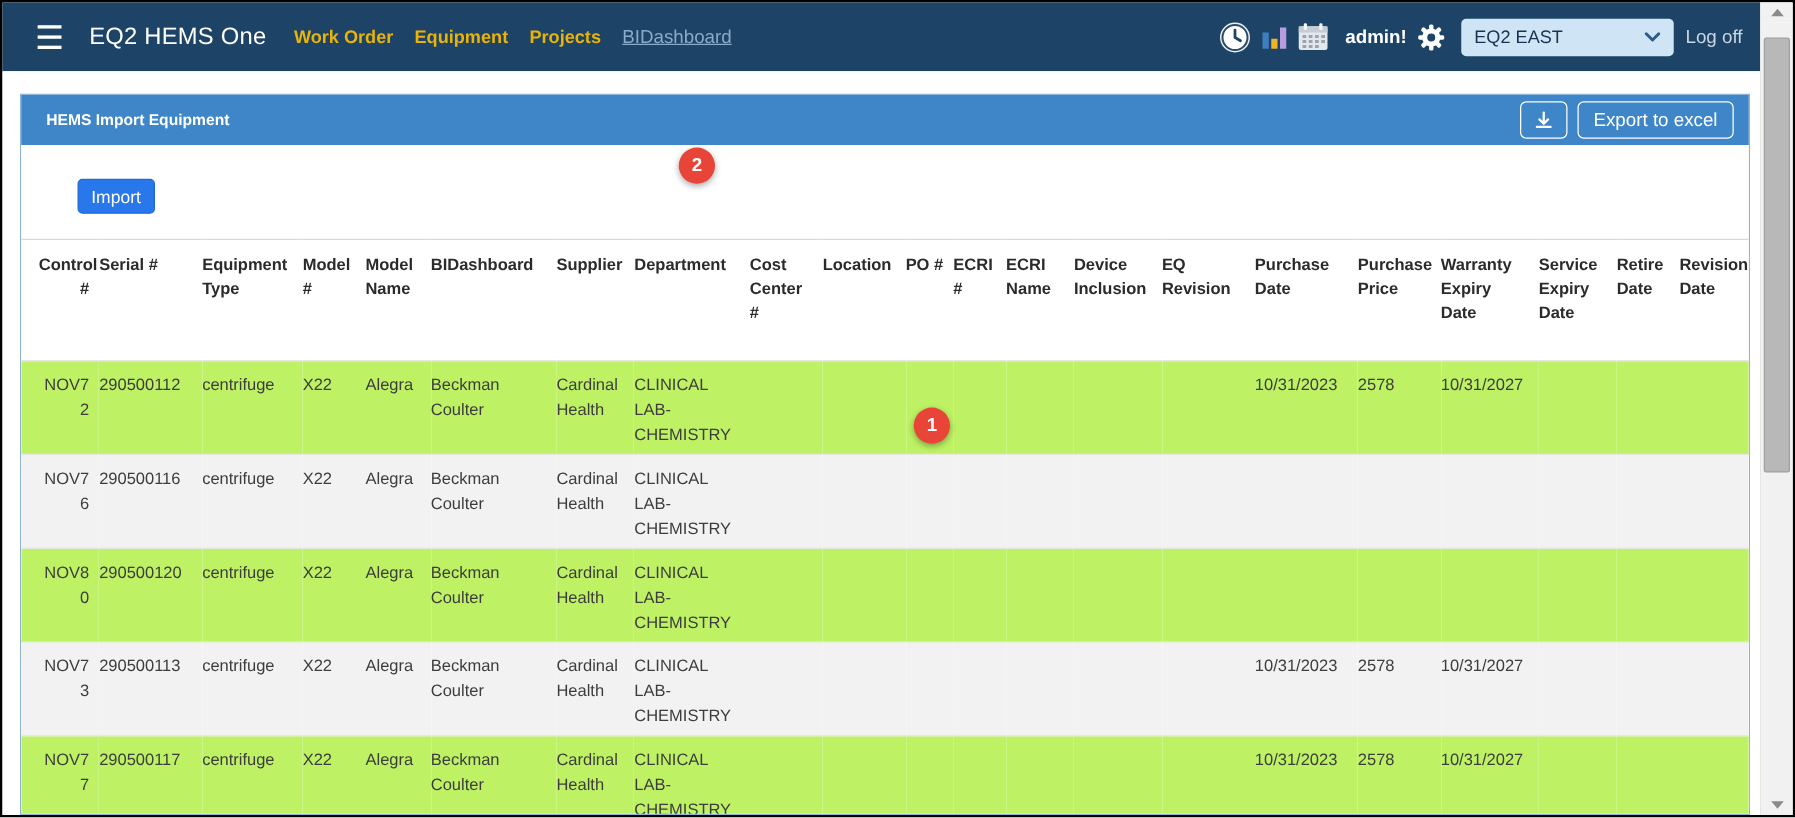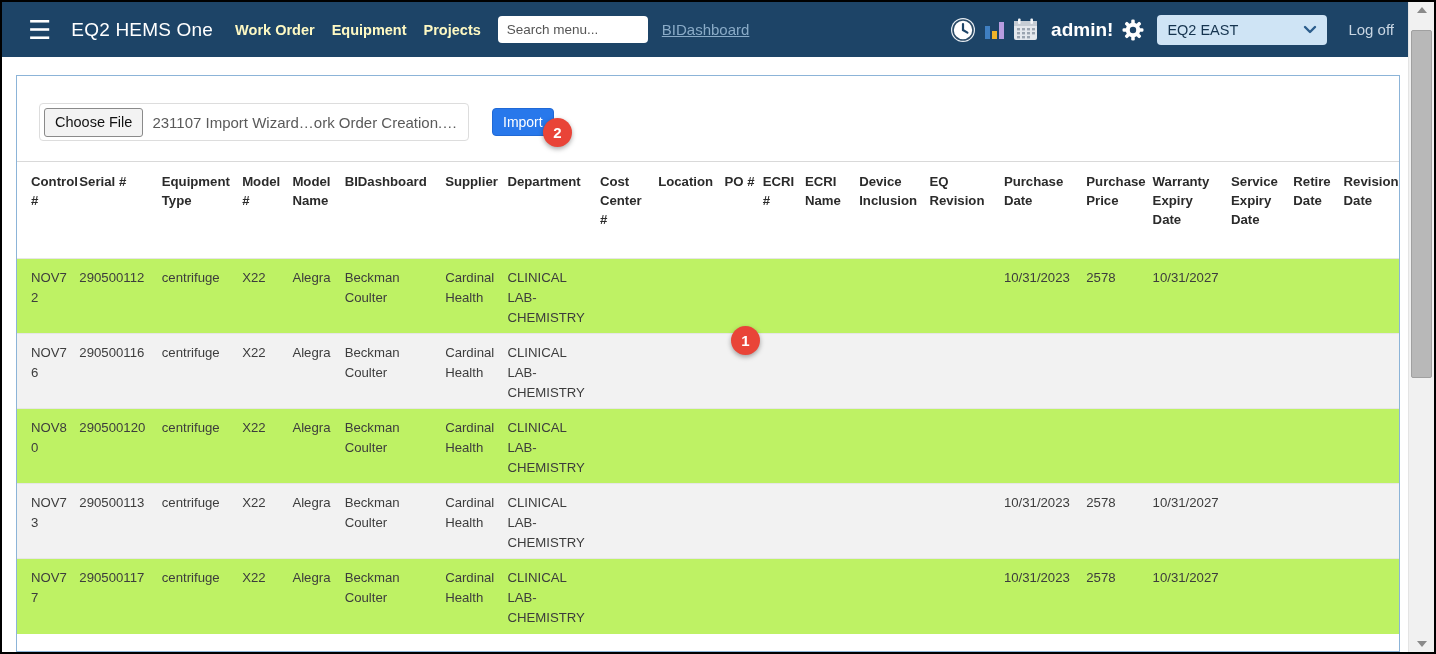--- a/index.html
+++ b/index.html
@@ -7,39 +7,39 @@
               font-family:"Liberation Sans", sans-serif; }
   .frame { position:relative; width:1436px; height:654px; border:2px solid #000;
            display:flex; background:#fff; }
   .main-col { flex:1; display:flex; flex-direction:column; min-width:0; }
 
   
   .navbar { height:55px; background:#1d4467; display:flex; align-items:center;
             padding:0 14px 0 26px; flex-shrink:0; }
   .hamburger { color:#fff; font-size:26px; line-height:1; cursor:pointer; margin-right:20px; }
   .brand { color:#fff; font-size:19px; letter-spacing:.2px; margin-right:22px; white-space:nowrap; }
-  .nav-link { color:#fef9c3; font-weight:bold; font-size:14.5px; margin-right:17px;
+  .nav-link { color:#eab308; font-weight:bold; font-size:14.5px; margin-right:17px;
               white-space:nowrap; cursor:pointer; }
   .search-input { width:150px; height:27px; border:none; border-radius:4px; padding:0 9px;
                   font-size:13.5px; color:#333; outline:none; margin-right:14px;
                   font-family:"Liberation Sans", sans-serif; }
   .search-input::placeholder { color:#555; }
   .bidash { color:#8aabc7; font-size:15px; cursor:pointer; white-space:nowrap;text-decoration:underline; }
   .nav-right { margin-left:auto; display:flex; align-items:center; gap:9px; }
   .icon-btn { display:flex; align-items:center; cursor:pointer; }
   .barchart { display:flex; align-items:flex-end; gap:2px; height:18px; }
   .barchart .b1 { width:5px; height:13px; background:#3f7fc1; }
   .barchart .b2 { width:5px; height:8px;  background:#f0b429; }
   .barchart .b3 { width:5px; height:17px; background:#b79ce0; }
-  .admin-label { color:#fff; font-weight:bold; font-size:19px; margin-left:4px; white-space:nowrap; }
+  .admin-label { color:#fff; font-weight:bold; font-size:15px; margin-left:4px; white-space:nowrap; }
   .site-select { display:flex; align-items:center; justify-content:space-between;
                  width:170px; height:30px; background:#cfe4f5; border-radius:4px;
                  padding:0 10px; cursor:pointer; margin-left:4px; }
   .site-select span { color:#16344f; font-size:14.5px; }
-  .logoff { color:#c9d6e3; font-size:15px; margin-left:12px; cursor:pointer; white-space:nowrap; }
+  .logoff { color:#c9d6e3; font-size:15px; margin-left:0; cursor:pointer; white-space:nowrap; }
 
   
   .content { flex:1; background:#fff; padding:18px 8px 0 14px; overflow:hidden; }
   .panel { border:1px solid #8cb4d8; height:100%; display:flex; flex-direction:column; }
   .panel-header { height:40px; background:#3e86c7; display:flex; align-items:center;
                   padding:0 12px 0 20px; flex-shrink:0; }
   .panel-title { color:#fff; font-weight:bold; font-size:12.5px; }
   .panel-header .spacer { flex:1; }
   .hbtn { border:1px solid #fff; border-radius:5px; background:transparent; color:#fff;
           height:30px; display:flex; align-items:center; justify-content:center;
@@ -60,21 +60,21 @@
                 border:1px solid #2069d6; border-radius:4px; color:#fff; font-size:14px;
                 cursor:pointer; font-family:"Liberation Sans", sans-serif; }
 
   
   table { width:100%; border-collapse:collapse; table-layout:fixed; }
   thead tr { border-top:1px solid #d9d9d9; }
   th { text-align:left; vertical-align:top; font-size:13.2px; color:#2b2b2b;
        padding:10px 8px 0 0; height:97px; line-height:1.45; font-weight:bold; }
   td { vertical-align:top; font-size:13.2px; color:#3d3d3d; padding:9px 8px 0 0;
        height:75px; line-height:1.5; word-wrap:break-word; }
-  th:first-child, td:first-child { padding-left:14px; }
+  th:first-child, td:first-child { padding-left:14px;text-align:right; }
   tbody tr { border-top:1px solid #e6e6e6; background:#bef264; }
   tbody tr:nth-child(even) { background:#f2f2f2; }
 
   
   .badge { position:absolute; width:29px; height:29px; border-radius:50%;
            background:#e94438; color:#fff; font-size:15px; font-weight:bold;
            display:flex; align-items:center; justify-content:center;
            box-shadow:0 2px 5px rgba(0,0,0,.35); z-index:30; }
   .badge-1 { left:729px; top:324px; }
   .badge-2 { left:541px; top:116px; }
@@ -102,21 +102,20 @@
 
 <div class="frame">
   <div class="main-col">
 
     <nav class="navbar">
       <span class="hamburger">☰</span>
       <span class="brand">EQ2 HEMS One</span>
       <span class="nav-link">Work Order</span>
       <span class="nav-link">Equipment</span>
       <span class="nav-link">Projects</span>
-      <input class="search-input" placeholder="Search menu..." style="">
       <span class="bidash">BIDashboard</span>
 
       <div class="nav-right">
         <span class="icon-btn">
           <svg width="26" height="26" viewBox="0 0 26 26">
             <circle cx="13" cy="13" r="12" fill="#e9eef3"></circle>
             <circle cx="13" cy="13" r="10" fill="#ffffff" stroke="#2a4a66" stroke-width="1.6"></circle>
             <path d="M13 7 v6 l4.4 2.6" stroke="#1d4467" stroke-width="2.2" fill="none" stroke-linecap="round"></path>
           </svg>
         </span>
@@ -164,27 +163,35 @@
           <svg width="14" height="9" viewBox="0 0 14 9" fill="none" stroke="#2b5d8c" stroke-width="2.4" stroke-linecap="round" stroke-linejoin="round">
             <path d="M2 2l5 5 5-5"></path>
           </svg>
         </div>
         <span class="logoff">Log off</span>
       </div>
     </nav>
 
     <div class="content">
       <div class="panel">
+        <div class="panel-header">
+          <span class="panel-title">HEMS Import Equipment</span>
+          <span class="spacer"></span>
+          <button class="hbtn dl-btn">
+            <svg width="16" height="16" viewBox="0 0 16 16" fill="none" stroke="#ffffff" stroke-width="1.8" stroke-linecap="round" stroke-linejoin="round">
+              <path d="M8 2v8"></path>
+                <path d="M4.5 7.5L8 11l3.5-3.5"></path>
+                <path d="M2.5 13.5h11"></path>
+            </svg>
+          </button>
+          <button class="hbtn export-btn">Export to excel</button>
+        </div>
 
         <div class="panel-body">
           <div class="import-row">
-            <div class="file-box">
-              <button class="choose-btn">Choose File</button>
-              <span class="file-name">231107  Import Wizard…ork Order Creation.xls</span>
-            </div>
             <button class="import-btn">Import</button>
           </div>
 
           <table id="equip-table">
               <colgroup>
                 <col style="width: 62px;">
                 <col style="width: 82px;">
                 <col style="width: 80px;">
                 <col style="width: 50px;">
                 <col style="width: 52px;">

